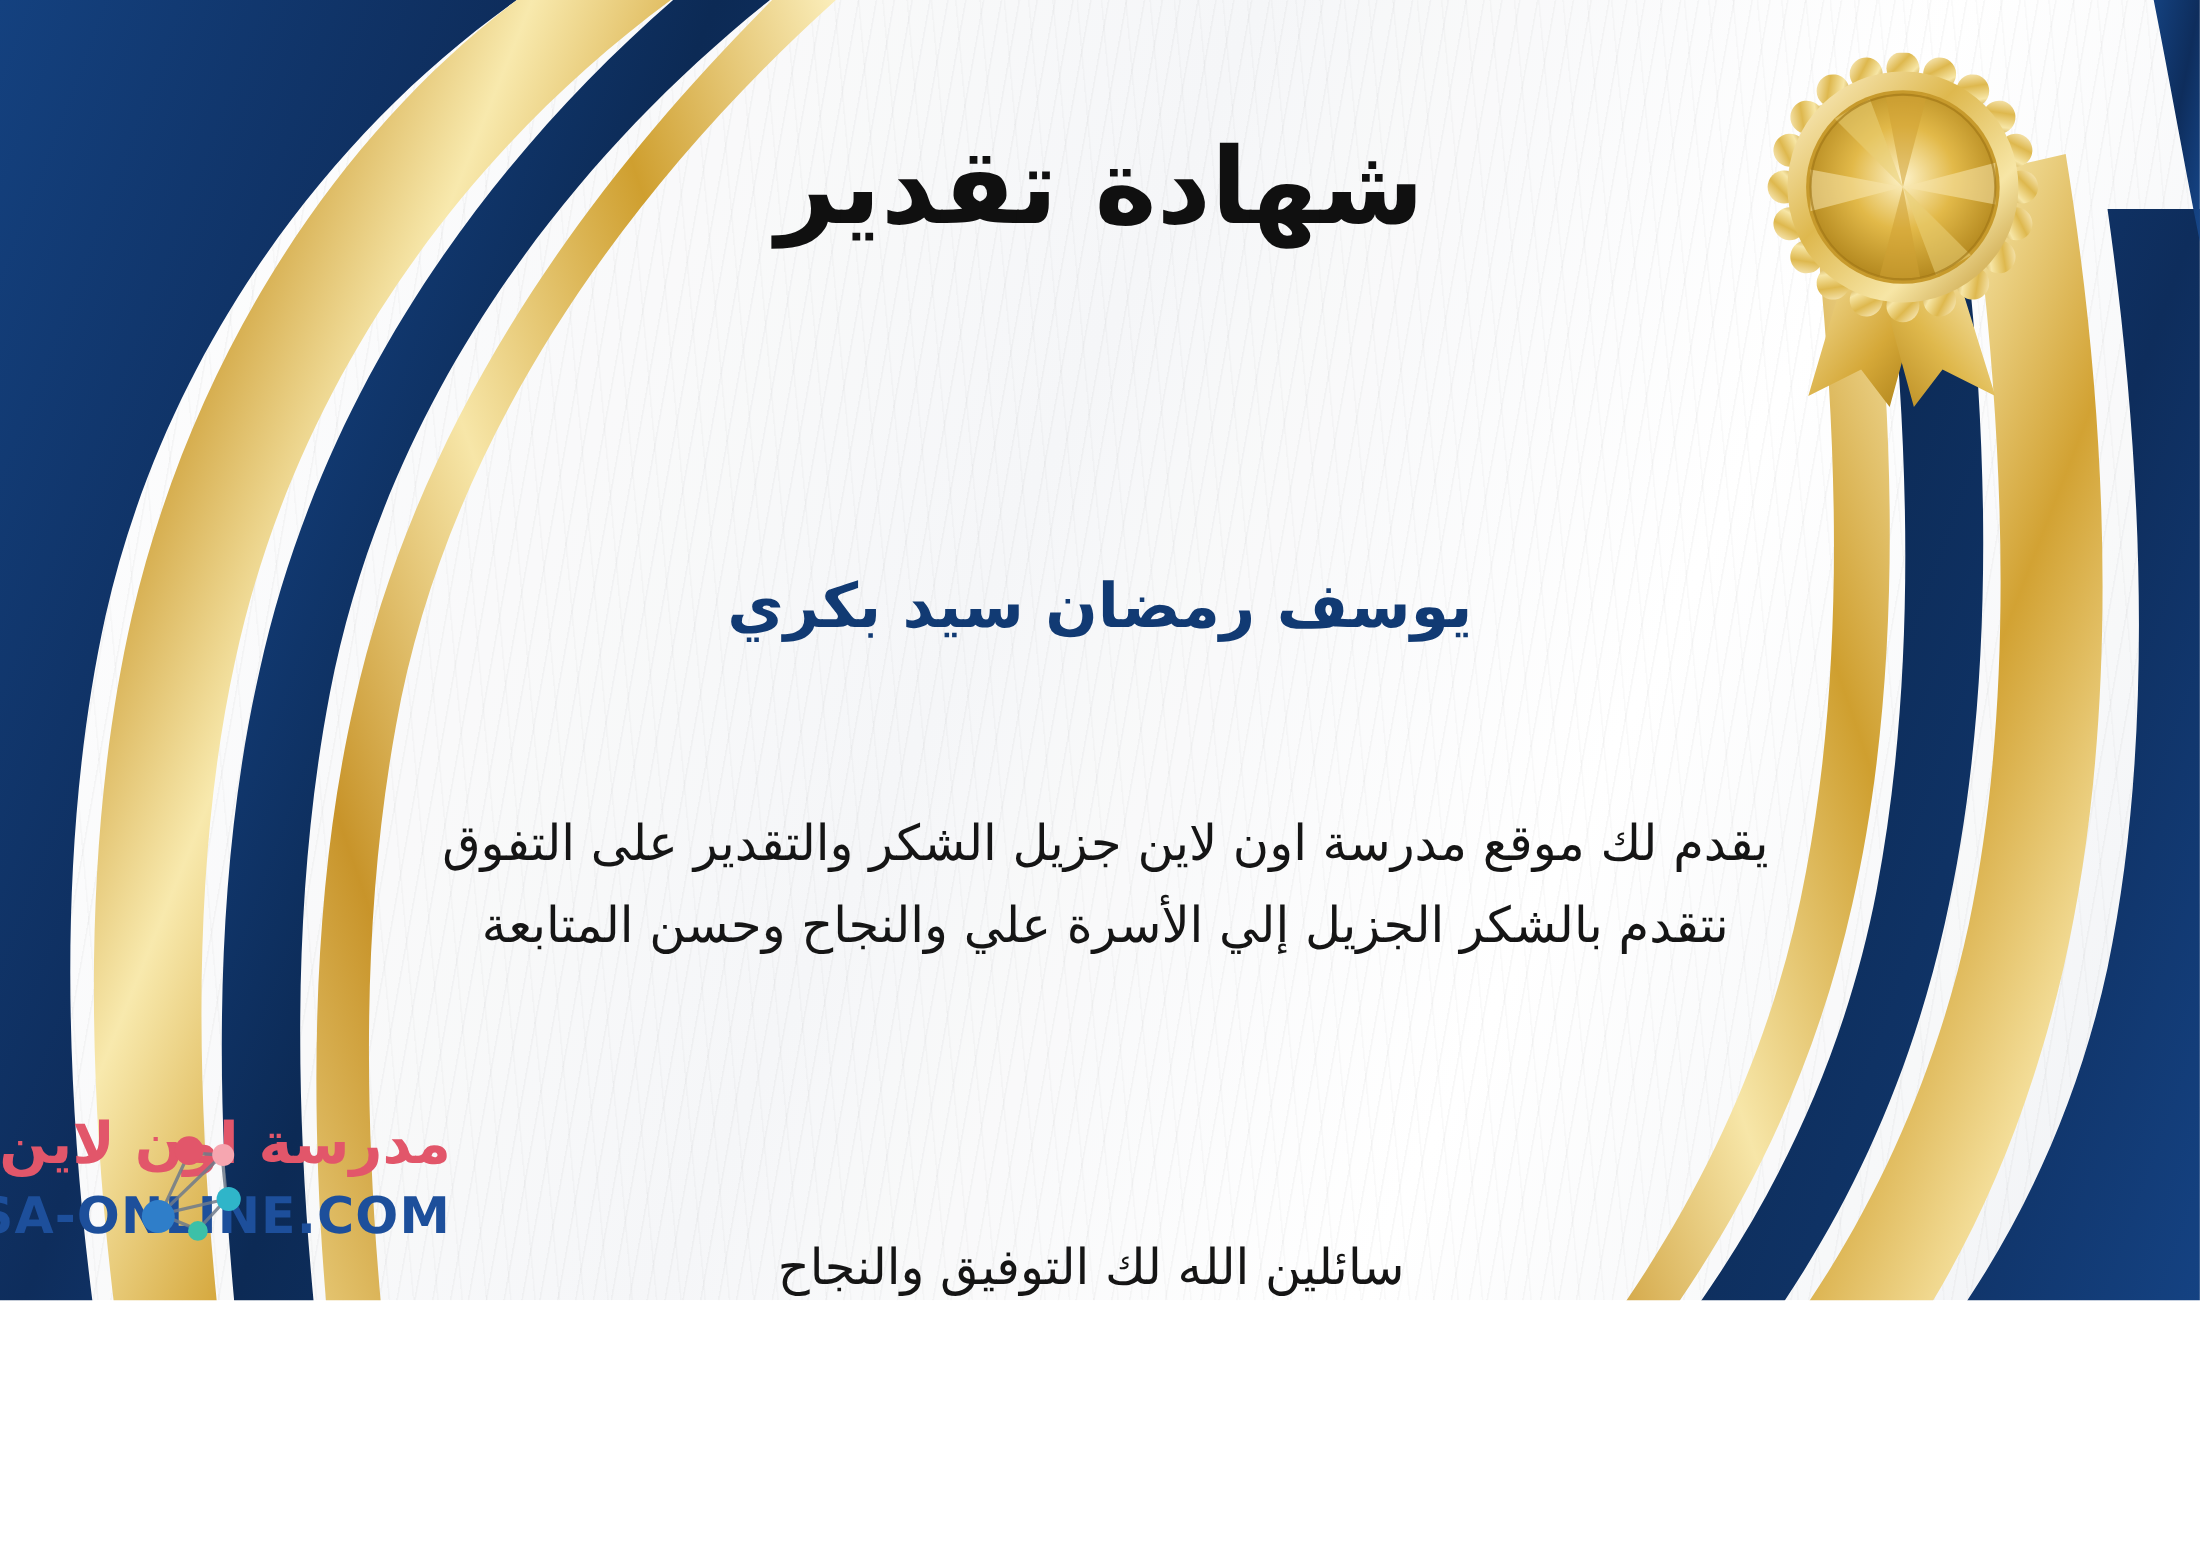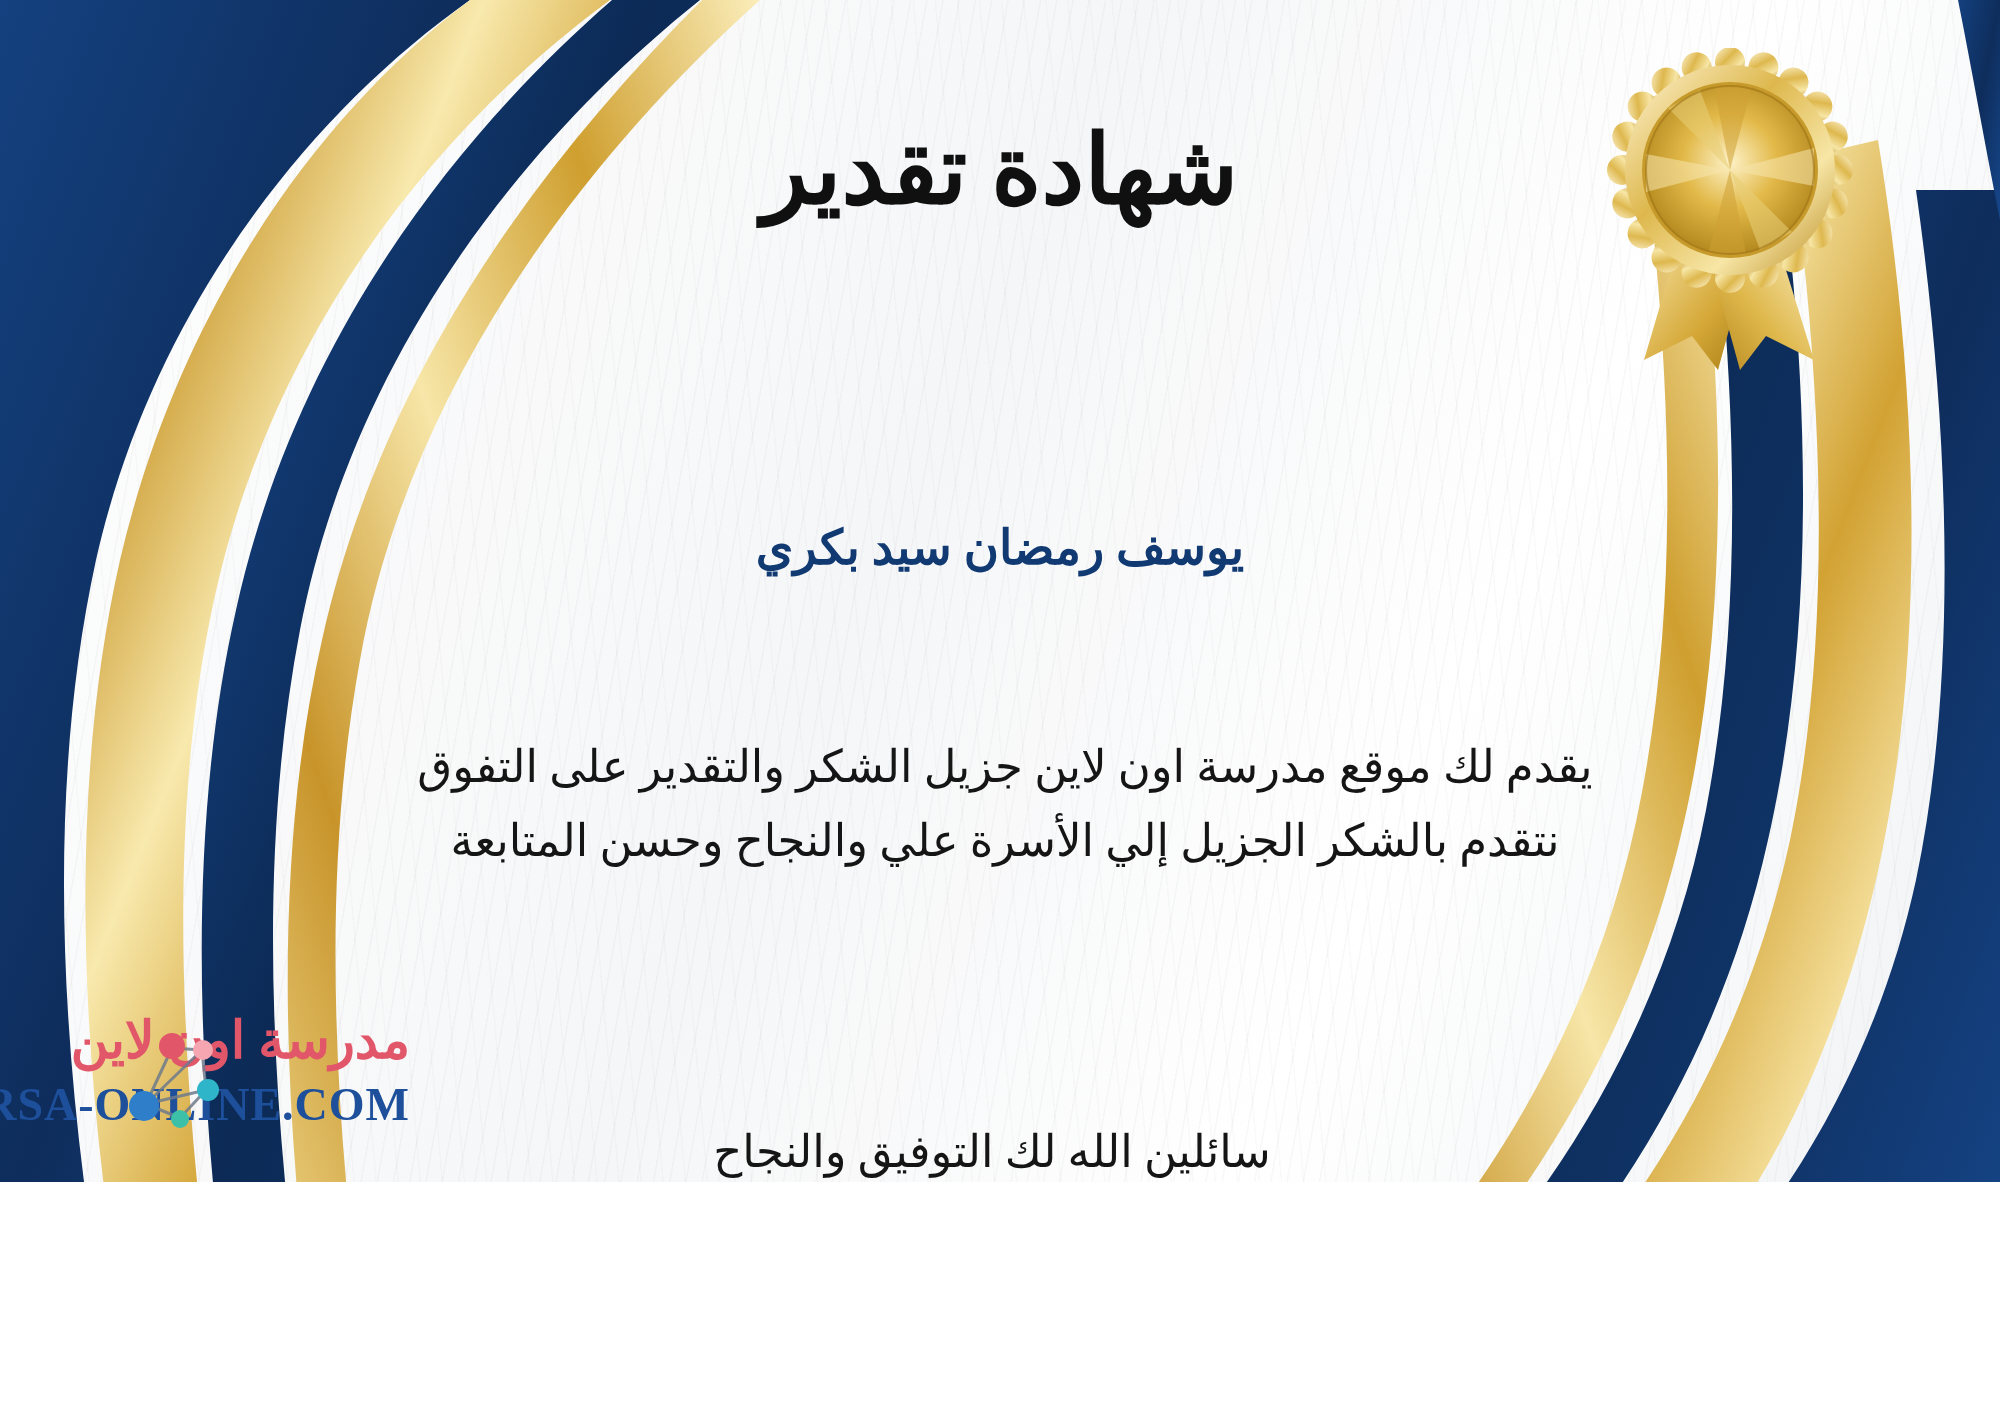--- a/index.html
+++ b/index.html
@@ -13,21 +13,20 @@
     overflow: hidden;
     font-family: "DejaVu Sans", "Liberation Sans", sans-serif;
   }
 
   .certificate {
     position: relative;
     width: 2000px;
     height: 1182px;
     background: #ffffff;
     overflow: hidden;
-    font-family: Liberation Serif, serif;
   }
 
   
   .paper-texture {
     position: absolute;
     inset: 0;
     background:
       repeating-linear-gradient(
         100deg,
         rgba(0,0,0,0.030) 0px,
@@ -72,21 +71,21 @@
     color: #101010;
     letter-spacing: 0px;
     line-height: 1.1;
   }
 
   .student-name {
     position: absolute;
     top: 520px;
     left: 0;
     right: 0;
-    font-size: 48px;
+    font-size: 56px;
     font-weight: bold;
     color: #113a73;
     line-height: 1.15;
   }
 
   .body-text {
     position: absolute;
     top: 730px;
     left: 180px;
     right: 170px;

